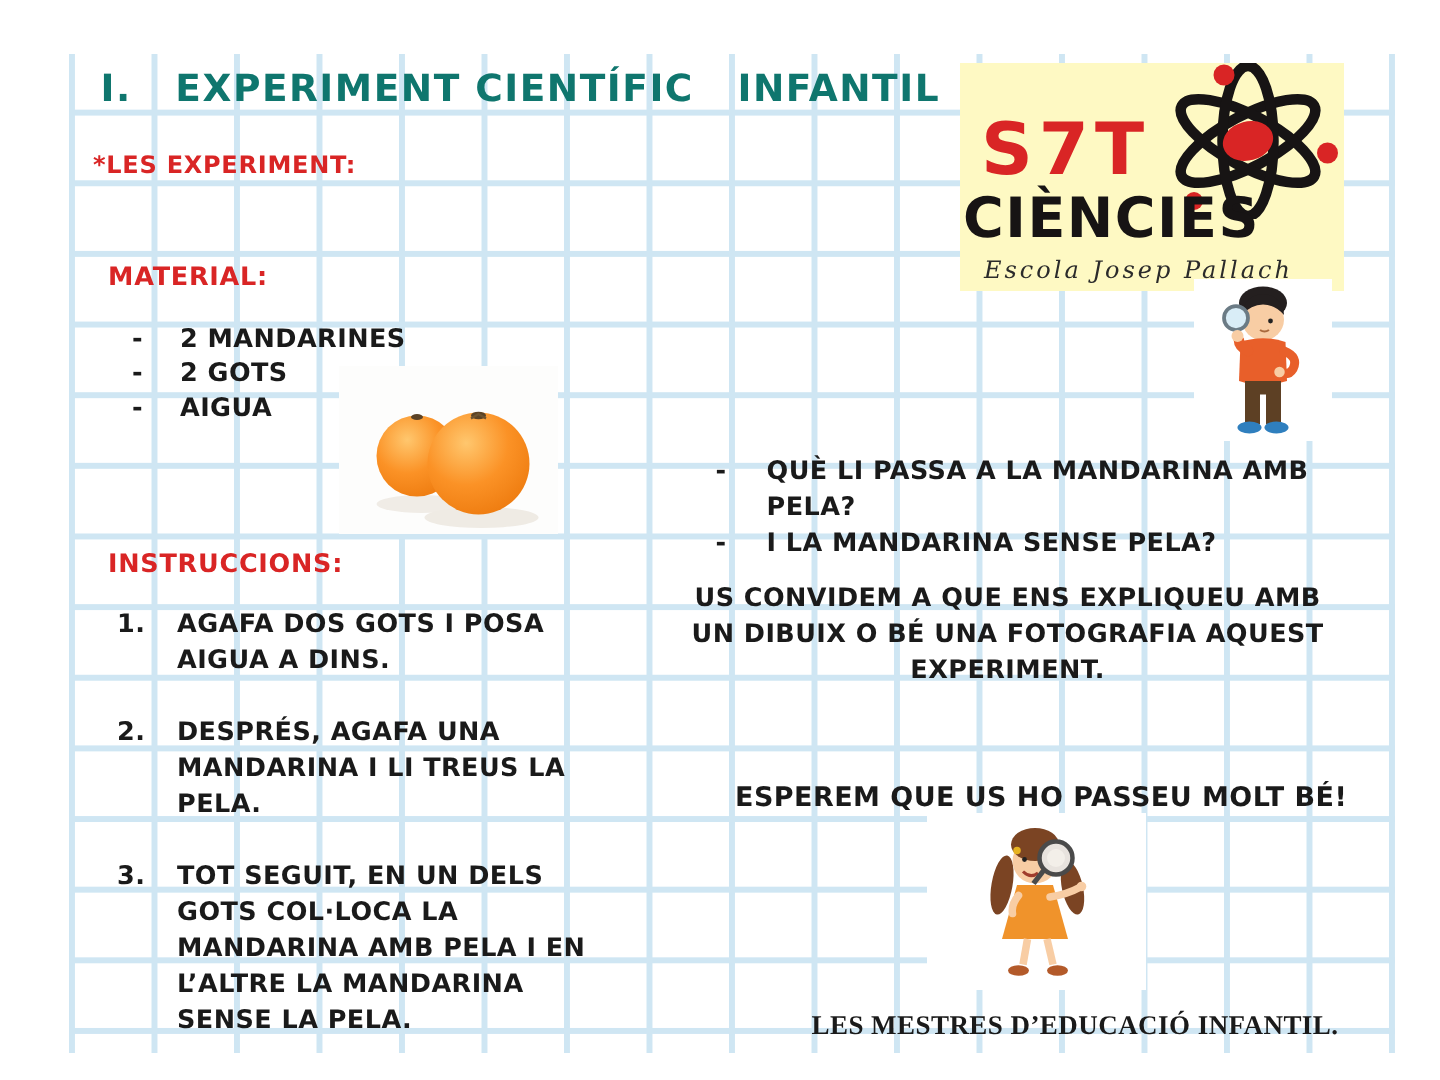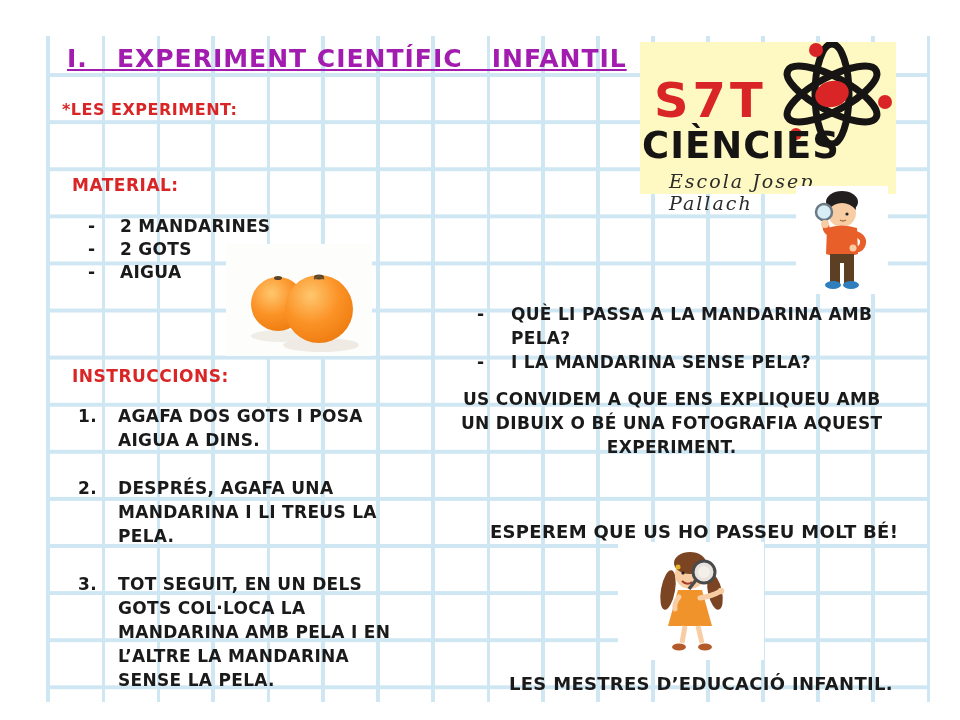--- a/index.html
+++ b/index.html
@@ -14,22 +14,22 @@
     background-color:#ffffff;
     background-image:
       linear-gradient(to right, #cfe6f3 4px, transparent 4px),
       linear-gradient(to bottom, #cfe6f3 4px, transparent 4px);
     background-size:55px 47.1px;
     background-position:0 -10px;
   }
   .abs { position:absolute; }
   .pre { white-space:pre-line; }
   .title {
-    left:67px; top:44px; font-size:25px; font-weight:bold; color:#a21caf;
-    letter-spacing:1px; white-space:pre;text-decoration:underline;
+    left:67px; top:44px; font-size:25px; font-weight:bold; color:#0f766e;
+    letter-spacing:1px; white-space:pre;
   }
   .subtitle { left:62px; top:100px; font-size:16px; font-weight:bold; color:#d92525; letter-spacing:.5px; }
   .h-red { font-size:17px; font-weight:bold; color:#d92525; letter-spacing:.5px; }
   .body-txt { font-size:17px; font-weight:bold; color:#1a1a1a; line-height:24px; letter-spacing:.3px; }
   .row { display:flex; }
   .dash-col { flex:0 0 32px; }
   .num-col { flex:0 0 40px; }
   .step { margin-bottom:24px; }
   .q-block .row { margin-bottom:0; }
   
@@ -37,30 +37,30 @@
   .logo-s7t {
     position:absolute; left:14px; top:30px; font-size:48px; font-weight:bold;
     color:#d92525; letter-spacing:4px; font-family:"DejaVu Sans", sans-serif;
   }
   .logo-atom { position:absolute; right:2px; top:0; width:124px; height:104px; }
   .logo-ciencies {
     position:absolute; left:2px; top:82px; font-size:37px; font-weight:bold;
     color:#171414; letter-spacing:1px;
   }
   .logo-script {
-    position:absolute; left:29px; top:128px; font-size:19px; font-style:italic;
+    position:absolute; left:16px; top:128px; font-size:16px; font-style:italic;
     font-family:"DejaVu Serif", serif; color:#2b2b2b; letter-spacing:2px;
   }
   
   .photo-box { background:#fdfdfc; }
   .mandarins { left:226px; top:244px; width:146px; height:112px; }
   .boy { left:796px; top:186px; width:92px; height:108px; background:#ffffff; }
   .girl { left:618px; top:542px; width:146px; height:118px; background:#ffffff; }
   .farewell { left:490px; top:501px; font-size:18px; font-weight:bold; letter-spacing:.3px;margin-top:20px; }
-  .signoff { left:509px; top:673px; font-size:18px; font-weight:bold; letter-spacing:.3px; }
+  .signoff { left:541px; top:673px; font-size:18px; font-weight:bold; letter-spacing:.3px;font-family:Liberation Serif, serif; }
 </style>
 </head>
 <body>
 
 <div class="page">
 
   <div class="sheet"></div>
 
   <h1 class="abs title">I.   EXPERIMENT CIENTÍFIC   INFANTIL</h1>
 

